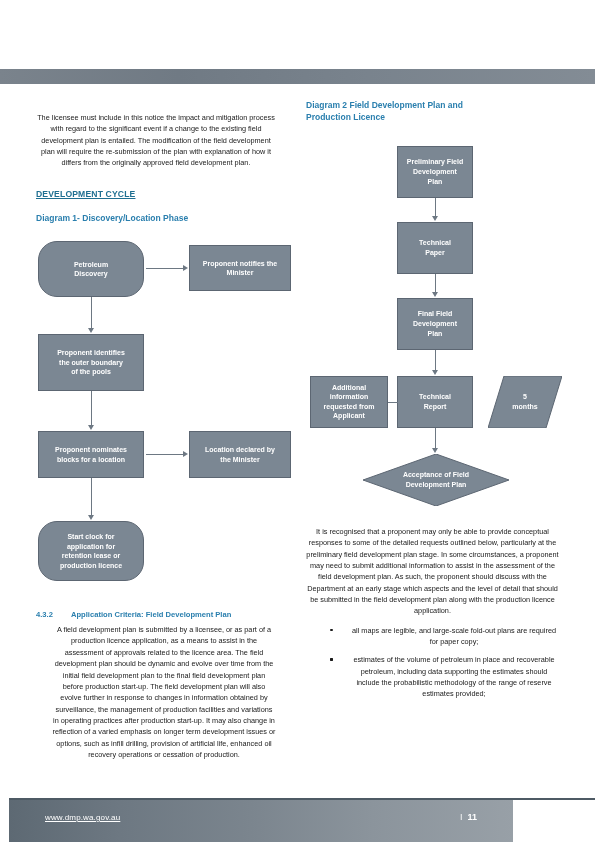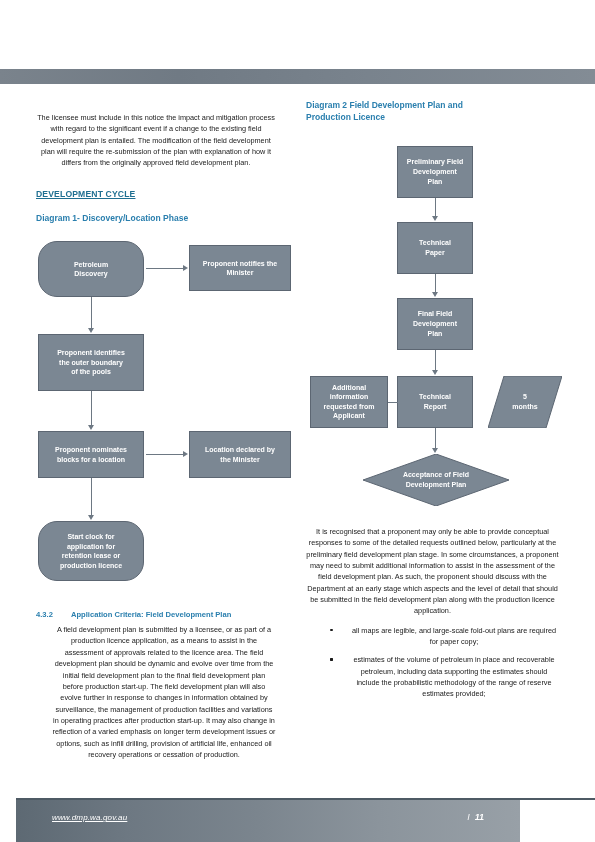--- a/index.html
+++ b/index.html
@@ -40,24 +40,23 @@
     color: #ffffff; font-size: 10.3px; font-weight: bold; line-height: 14.6px;
     letter-spacing: .1px;
   }
   .header-band {
     position: absolute; left: 0; top: 69px; width: 595px; height: 15px;
     background: linear-gradient(90deg, #7a838c 0%, #707a84 30%, #79838d 62%, #838c95 100%);
   }
 
   
   .footer {
-    position: absolute; left: 16px; bottom: 0; width: 504px; height: 44px;
+    position: absolute; left: 9px; bottom: 0; width: 504px; height: 44px;
     background: linear-gradient(90deg,
       #5d6973 0%, #6d7882 22%, #7b858e 48%, #8b949c 72%, #98a0a7 100%);
-    font-style: italic;
   }
   .footer-top-rule {
     position: absolute; left: 0; top: 0; width: 595px; height: 2px;
     background: #4e5a64;
   }
   .footer-url {
     position: absolute; left: 36px; top: 15px;
     color: #ffffff; font-size: 8px; font-weight: normal; letter-spacing: .15px;
   }
   .footer-page {

